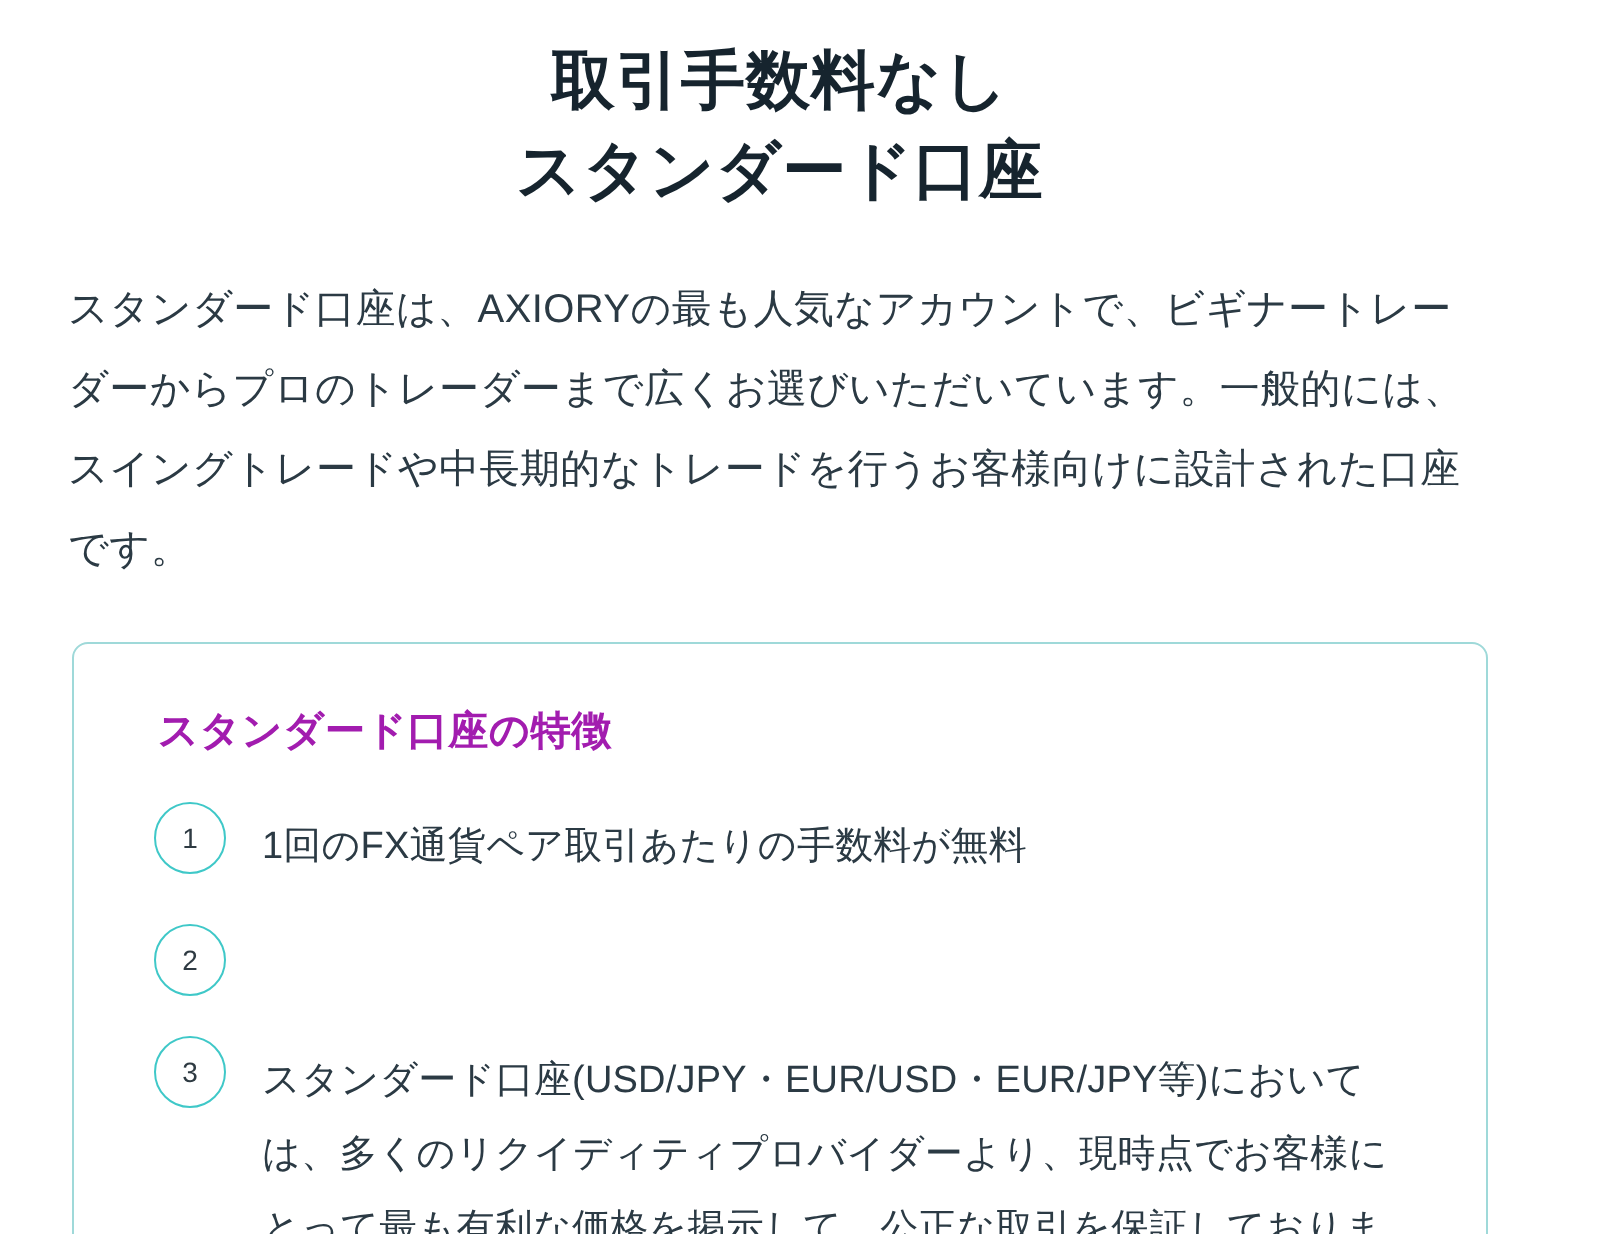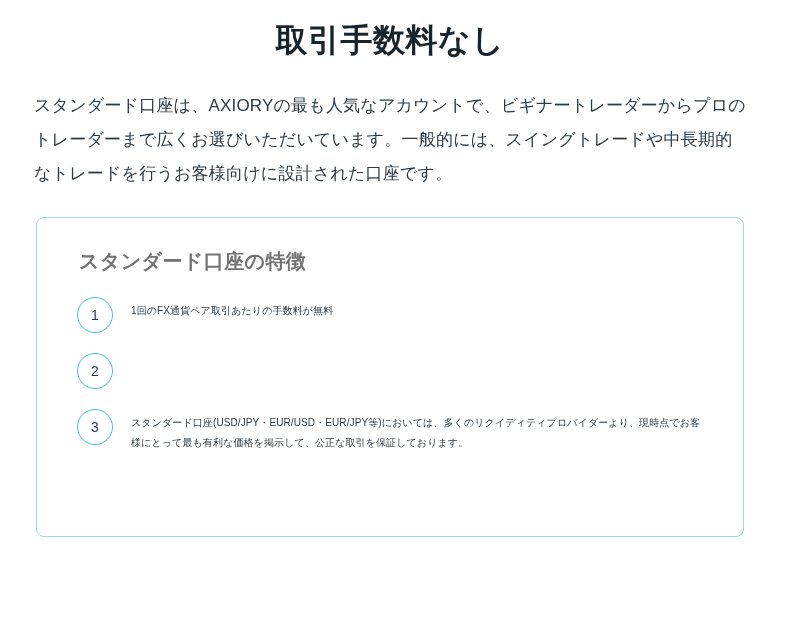--- a/index.html
+++ b/index.html
@@ -27,39 +27,39 @@
     line-height: 1.42;
     font-weight: 700;
     letter-spacing: 0.5px;
     color: #16242e;
     margin: 0 0 26px 0;
   }
   .hero-title .line {
     display: block;
   }
   .lead {
-    font-size: 17px;
+    font-size: 20px;
     line-height: 2.0;
     color: #2b3a44;
     letter-spacing: 0.2px;
     margin: 0 0 26px 0;
     text-align: left;
   }
   .feature-card {
     border: 1px solid #9fd9d9;
     border-radius: 8px;
     box-sizing: border-box;
     padding: 30px 40px 34px 40px;
     margin: 0 2px;
     height: 320px;
   }
   .card-title {
     font-size: 20px;
     font-weight: 700;
-    color: #737373;
+    color: #a21caf;
     letter-spacing: 0.4px;
     margin: 0 0 22px 2px;
   }
   .item {
     display: flex;
     align-items: flex-start;
     margin-bottom: 20px;
   }
   .item:last-child {
     margin-bottom: 0;
@@ -73,34 +73,35 @@
     color: #2e3a42;
     font-size: 14px;
     display: flex;
     align-items: center;
     justify-content: center;
     margin-right: 18px;
     box-sizing: border-box;
     background: #ffffff;
   }
   .item-text {
-    font-size: 10px;
+    font-size: 19px;
     line-height: 1.95;
     color: #2b3a44;
     letter-spacing: 0.1px;
     padding-top: 4px;
   }
 </style>
 </head>
 <body>
 
 <div class="page">
 
   <h1 class="hero-title">
     <span class="line">取引手数料なし</span>
+    <span class="line">スタンダード口座</span>
   </h1>
 
   <p class="lead">スタンダード口座は、AXIORYの最も人気なアカウントで、ビギナートレーダーからプロのトレーダーまで広くお選びいただいています。一般的には、スイングトレードや中長期的なトレードを行うお客様向けに設計された口座です。</p>
 
   <section class="feature-card">
     <h2 class="card-title">スタンダード口座の特徴</h2>
 
     <div class="item">
       <div class="badge">1</div>
       <div class="item-text">1回のFX通貨ペア取引あたりの手数料が無料</div>

